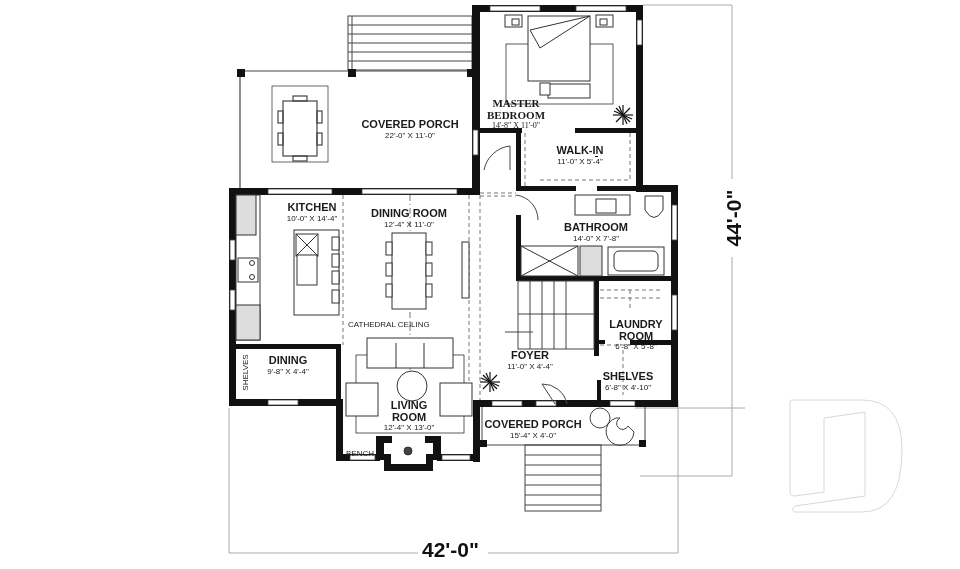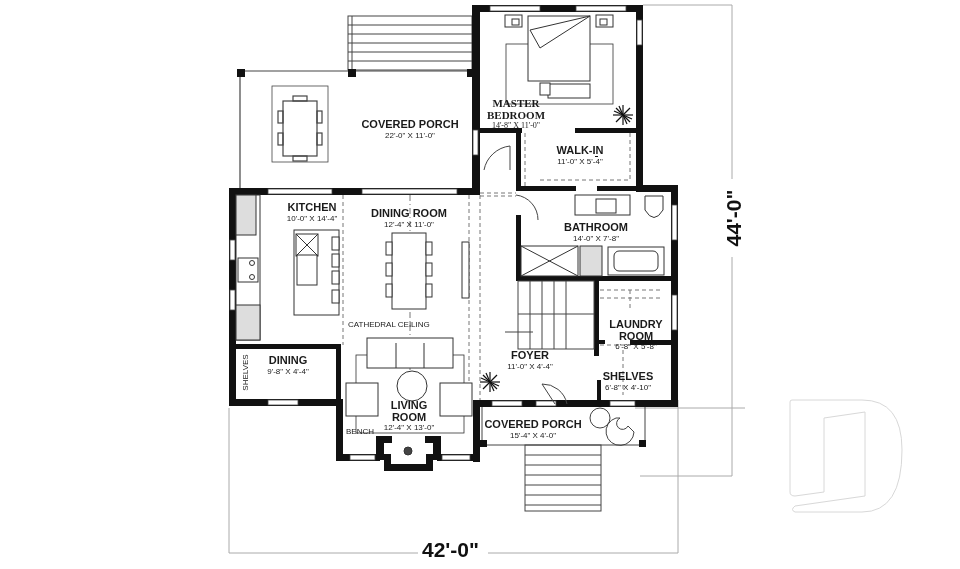--- a/index.html
+++ b/index.html
@@ -318,16 +318,16 @@
   <span class="name">ROOM</span>
   <span class="dims">12'-4" X 13'-0"</span>
 </div>
 <div class="lbl" style="left:533px; top:419px;">
   <span class="name">COVERED PORCH</span>
   <span class="dims">15'-4" X 4'-0"</span>
 </div>
 
 <div class="small" style="left:348px; top:320px;">CATHEDRAL CEILING</div>
 <div class="small vert" style="left:225px; top:368px; width:40px; text-align:center;">SHELVES</div>
-<div class="small" style="left:346px; top:427px;">BENCH</div>
+<div class="small" style="left:346px; top:449px;">BENCH</div>
 
 <div class="dimtext" style="left:419px; top:538px;">42'-0"</div>
 <div class="dimtext vert" style="left:695px; top:206px; width:72px; text-align:center;">44'-0"</div>
 
 </body></html>

